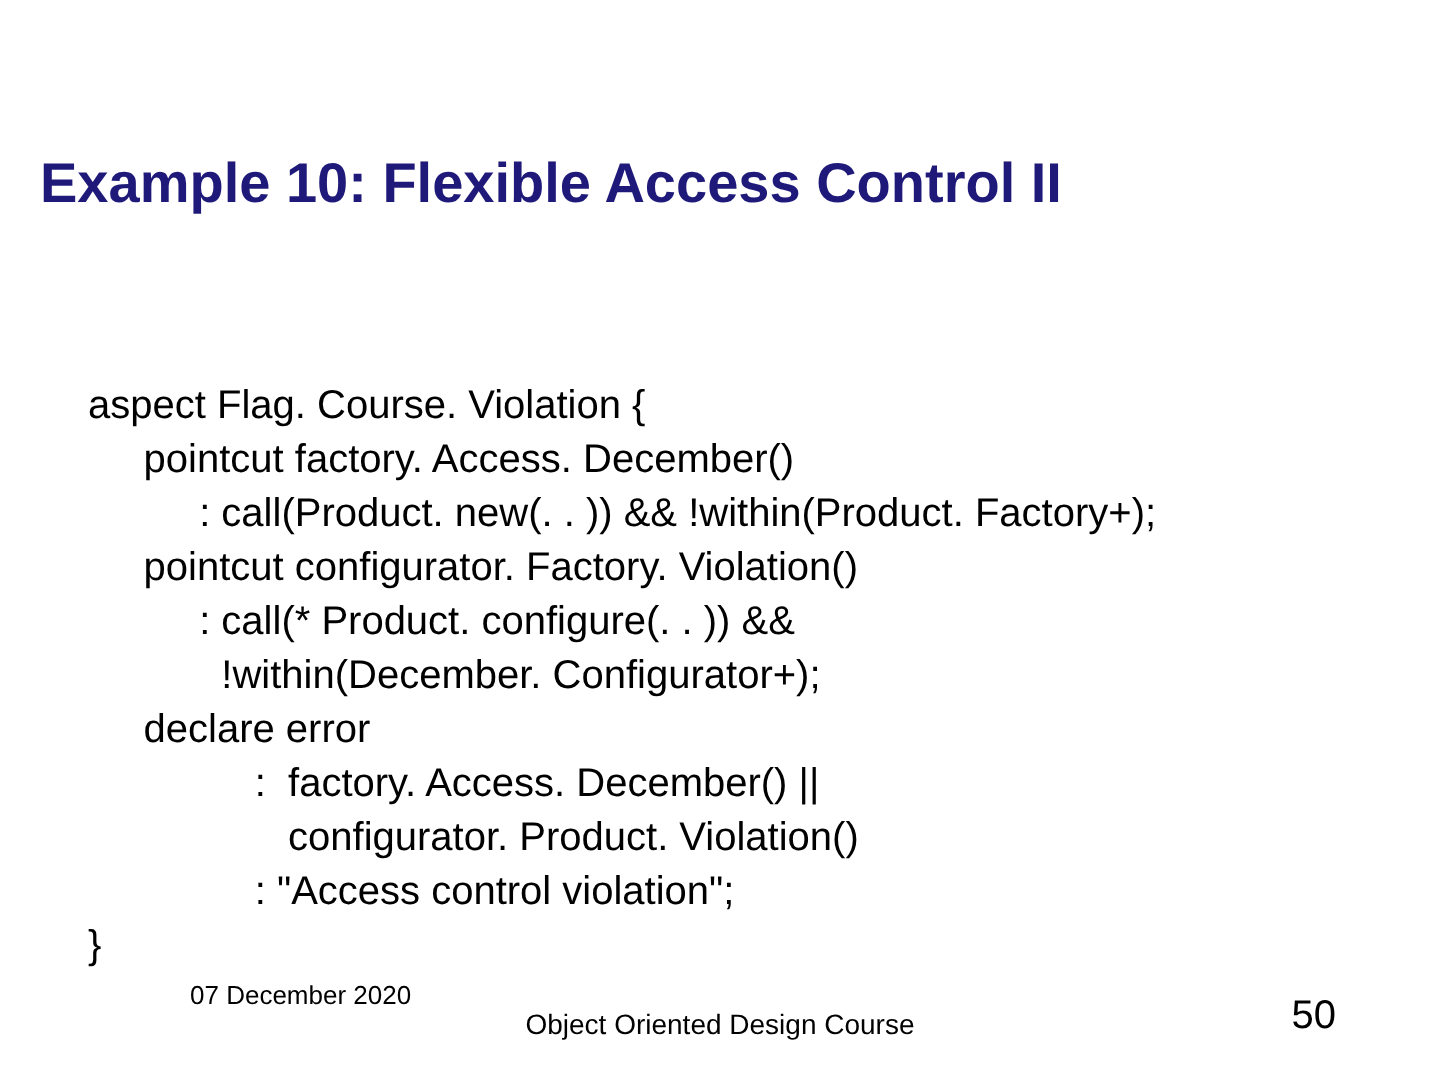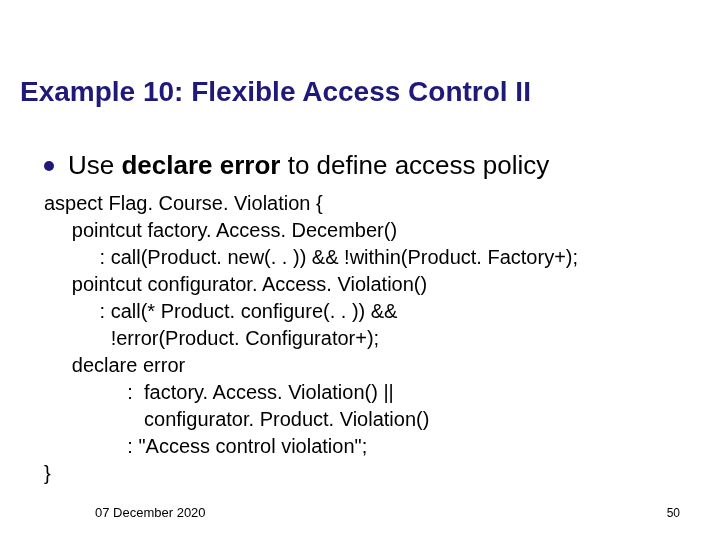--- a/index.html
+++ b/index.html
@@ -64,62 +64,57 @@
   .footer {
     position: absolute;
     left: 0;
     right: 0;
     bottom: 20px;
     height: 20px;
   }
   .footer-date {
     position: absolute;
     left: 95px;
-    bottom: 0;
+    bottom: 15px;
     font-size: 13px;
   }
   .footer-center {
     position: absolute;
     left: 0;
     right: 0;
     bottom: 0;
     text-align: center;
     font-size: 14px;
   }
   .footer-page {
     position: absolute;
-    right: 40px;
+    right: 52px;
     bottom: 0;
-    font-size: 12px;
+    font-size: 20px;
   }
 </style>
 </head>
 <body>
 
 <div class="slide">
 
   <div class="title">Example 10: Flexible Access Control II</div>
 
-  <div class="bullet-row">
-    <div class="bullet-dot"></div>
-    <div class="bullet-text">
-      <span>Use </span><span class="bold">declare error</span><span> to define access policy</span>
-    </div>
-  </div>
 
   <div class="code"><span>aspect Flag. Course. Violation {</span>
 <span>     pointcut factory. Access. December()</span>
 <span>          : call(Product. new(. . )) &amp;&amp; !within(Product. Factory+);</span>
-<span>     pointcut configurator. Access. Violation()</span>
+<span>     pointcut configurator. Factory. Violation()</span>
 <span>          : call(* Product. configure(. . )) &amp;&amp;</span>
-<span>            !error(Product. Configurator+);</span>
+<span>            !within(December. Configurator+);</span>
 <span>     declare error</span>
-<span>               :  factory. Access. Violation() ||</span>
+<span>               :  factory. Access. December() ||</span>
 <span>                  configurator. Product. Violation()</span>
 <span>               : "Access control violation";</span>
 <span>}</span></div>
 
   <div class="footer">
     <div class="footer-date">07 December 2020</div>
+    <div class="footer-center">Object Oriented Design Course</div>
     <div class="footer-page">50</div>
   </div>
 
 </div>
 
 </body></html>

